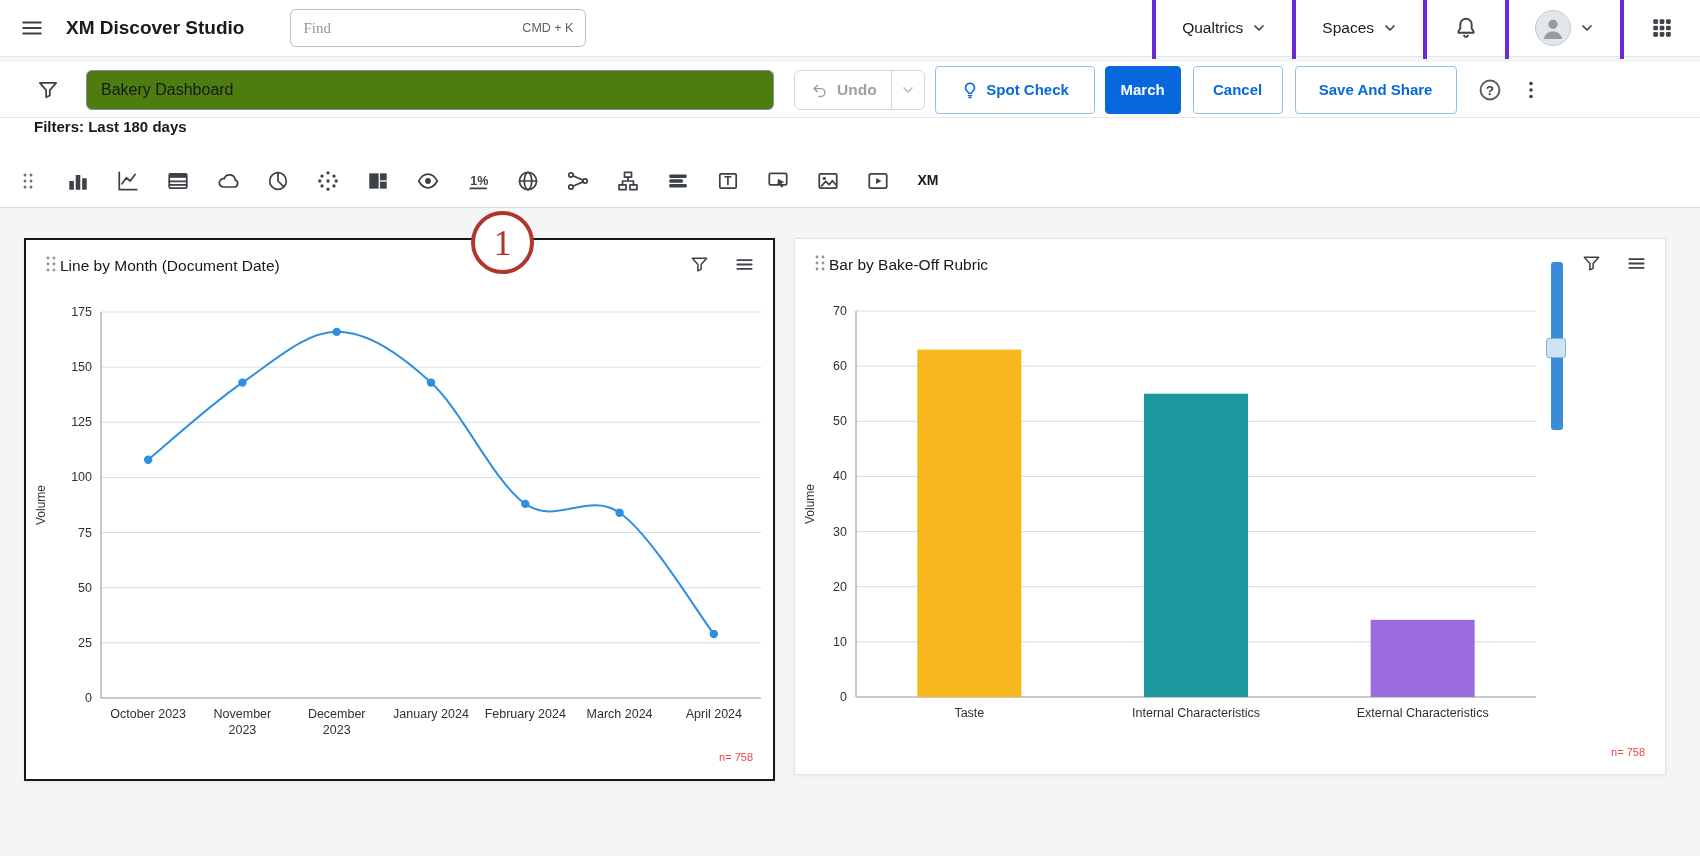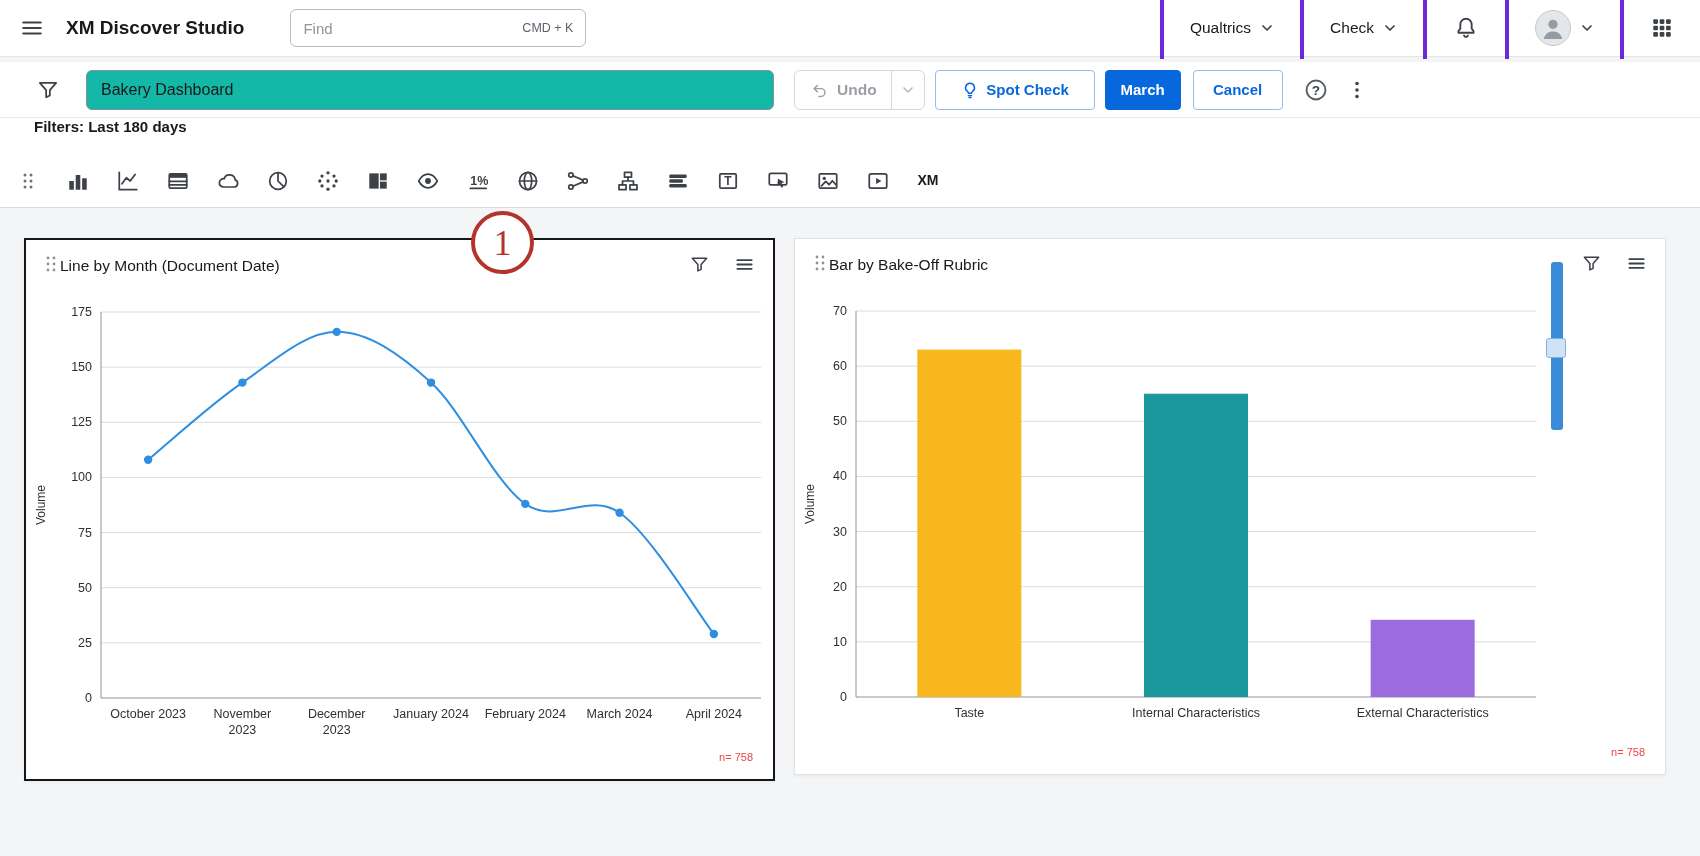--- a/index.html
+++ b/index.html
@@ -6,35 +6,35 @@
 html,body{width:1700px;height:856px}
 body{font-family:"Liberation Sans",sans-serif;background:#f4f5f7;position:relative;overflow:hidden;color:#17191c}
 .row{position:absolute;left:0;width:1700px;background:#fff}
 button{font-family:inherit;cursor:pointer;background:none;border:none}
 
 
 .topbar{top:0;height:57px;border-bottom:1px solid #e3e5e8;display:flex;align-items:center}
 .hamburger{margin-left:16px;width:32px;height:32px;display:flex;align-items:center;justify-content:center}
 .app-title{font-size:19px;font-weight:bold;margin-left:18px;white-space:nowrap}
 .searchbox{margin-left:46px;width:296px;height:38px;border:1px solid #b9bec5;border-radius:6px;display:flex;align-items:center;padding:0 12px;background:#fff}
-.search-input{border:none;outline:none;flex:1;font-size:15px;color:#14532d;font-family:Liberation Sans, sans-serif;min-width:0}
+.search-input{border:none;outline:none;flex:1;font-size:15px;color:#14532d;font-family:Liberation Serif, serif;min-width:0}
 .search-input::placeholder{color:#8f959c}
 .search-shortcut{font-size:12.5px;color:#5c6269;margin-left:8px;white-space:nowrap}
 .tb-right{margin-left:auto;display:flex;height:62px}
 .tb-sec{display:flex;align-items:center;gap:9px;padding:0 26px;border-left:4px solid #6d28d9;font-size:15.5px;color:#17191c;cursor:pointer}
 .avatar{width:36px;height:36px;border-radius:50%;background:#e4e7ea;border:1px solid #c6cacd;display:flex;align-items:center;justify-content:center;overflow:hidden}
 
 
 .editbar{top:62px;height:56px;border-bottom:1px solid #e7e9ec;display:flex;align-items:center;padding:0 24px 0 34px}
-.name-input{margin-left:24px;width:688px;height:40px;border:1px solid #8a9099;border-radius:6px;font-size:16px;padding:0 14px;color:#17191c;font-family:inherit;outline:none;background:#14b8a6}
+.name-input{margin-left:24px;width:688px;height:40px;border:1px solid #8a9099;border-radius:6px;font-size:16px;padding:0 14px;color:#17191c;font-family:inherit;outline:none;background:#4d7c0f}
 .undo-group{margin-left:20px;height:40px;border:1px solid #d5d8dc;border-radius:6px;display:flex;align-items:stretch;background:#fff}
 .undo-btn{display:flex;align-items:center;gap:8px;padding:0 14px;color:#9aa0a6;font-size:15.5px;font-weight:bold;cursor:default}
 .undo-sep{width:1px;background:#d5d8dc}
 .undo-caret{width:32px;display:flex;align-items:center;justify-content:center;cursor:default}
-.btn{height:40px;border-radius:4px;font-size:15px;font-weight:bold;padding:0 16px;display:flex;align-items:center;justify-content:center;gap:6px;white-space:nowrap}
+.btn{height:48px;border-radius:4px;font-size:15px;font-weight:bold;padding:0 16px;display:flex;align-items:center;justify-content:center;gap:6px;white-space:nowrap}
 .btn-primary{background:#0768dd;color:#fff;border:1px solid #0768dd}
 .btn-outline{background:#fff;color:#0768dd;border:1px solid #94bdee}
 .spot{margin-left:10px;width:160px}
 .save{margin-left:10px;width:76px}
 .cancel{margin-left:12px;width:90px}
 .share{margin-left:12px;width:162px}
 .help-btn{margin-left:18px;width:30px;height:30px;display:flex;align-items:center;justify-content:center}
 .kebab-btn{margin-left:12px;width:28px;height:30px;display:flex;align-items:center;justify-content:center}
 
 
@@ -84,21 +84,21 @@
   </div>
 
   <div class="tb-right">
     <div class="tb-sec">
       <span>Qualtrics</span>
       <svg class="ic" width="14" height="14" viewBox="0 0 14 14">
           <path d="M3 5l4 4 4-4" stroke-width="1.7"></path>
         </svg>
     </div>
     <div class="tb-sec">
-      <span>Check</span>
+      <span>Spaces</span>
       <svg class="ic" width="14" height="14" viewBox="0 0 14 14">
           <path d="M3 5l4 4 4-4" stroke-width="1.7"></path>
         </svg>
     </div>
     <div class="tb-sec">
       <svg class="ic" width="26" height="26" viewBox="0 0 22 22">
         <path d="M11 3.2a4.8 4.8 0 0 0-4.8 4.8v3.4L4.6 13.8v1.2h12.8v-1.2l-1.6-2.4V8A4.8 4.8 0 0 0 11 3.2z"></path>
         <path d="M9.3 17.4a1.8 1.8 0 0 0 3.4 0"></path>
       </svg>
     </div>
@@ -157,20 +157,21 @@
 
   <button class="btn btn-outline spot">
     <svg class="ic ic-blue" width="20" height="20" viewBox="0 0 22 22">
       <path d="M11 3.6a4.9 4.9 0 0 1 2.7 9c-.5.4-.9 1-.9 1.6v.4H9.2v-.4c0-.6-.4-1.2-.9-1.6a4.9 4.9 0 0 1 2.7-9z"></path>
       <path d="M9.2 17.2h3.6M9.9 19.3h2.2"></path>
     </svg>
     <span>Spot Check</span>
   </button>
   <button class="btn btn-primary save">March</button>
   <button class="btn btn-outline cancel">Cancel</button>
+  <button class="btn btn-outline share">Save And Share</button>
 
   <button class="help-btn">
     <svg class="ic" width="26" height="26" viewBox="0 0 22 22">
       <circle cx="11" cy="11" r="8" stroke="#565c63"></circle>
       <text x="11" y="15" text-anchor="middle" font-size="11.5" font-weight="bold" fill="#565c63">?</text>
     </svg>
   </button>
   <button class="kebab-btn">
     <svg width="22" height="22" viewBox="0 0 22 22">
       <g fill="#3d4248">

